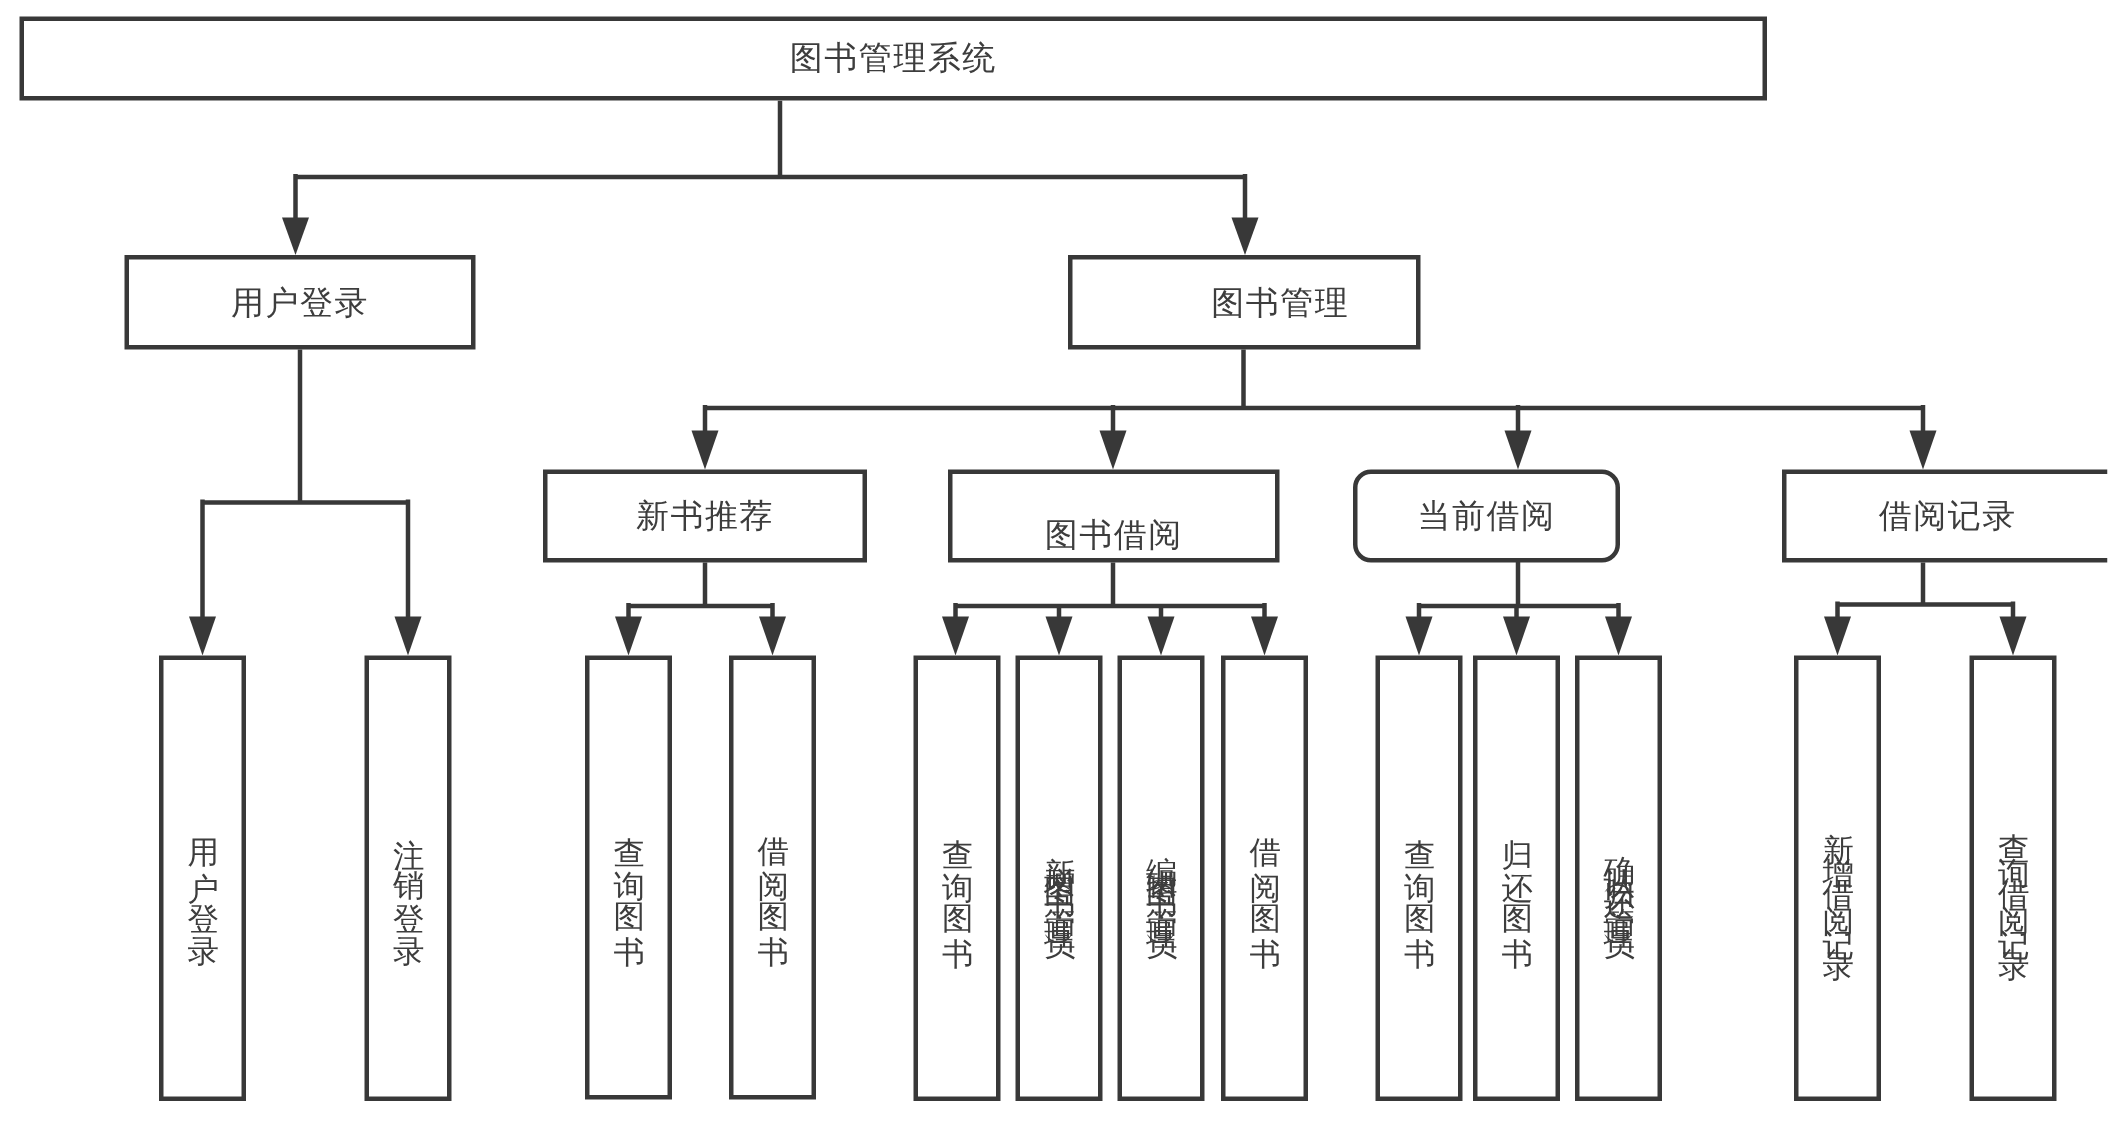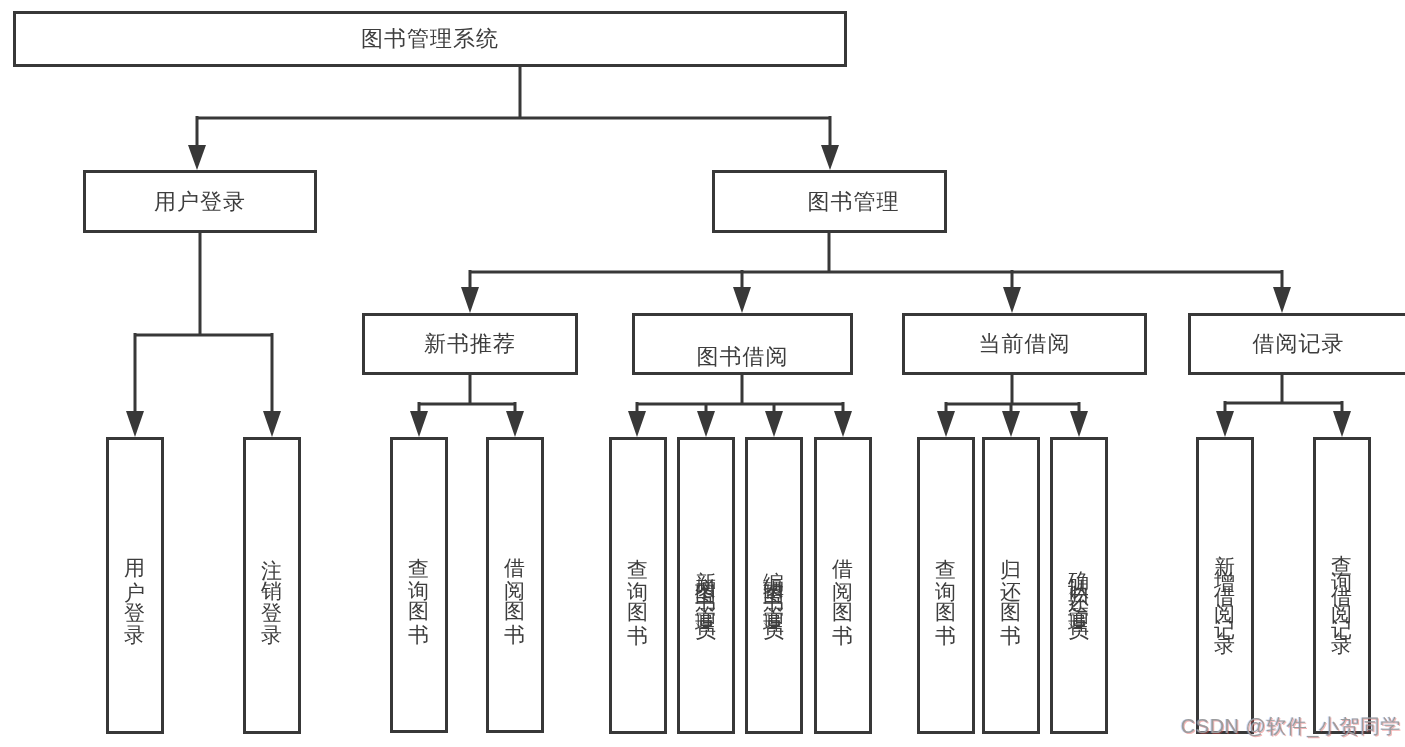--- a/index.html
+++ b/index.html
@@ -97,38 +97,38 @@
 
       <polygon points="937,411 955,411 946,437"></polygon>
       <polygon points="1002,411 1020,411 1011,437"></polygon>
       <polygon points="1070,411 1088,411 1079,437"></polygon>
 
       <polygon points="1216,411 1234,411 1225,437"></polygon>
       <polygon points="1333,411 1351,411 1342,437"></polygon>
     </g>
   </svg>
 
-  <div class="node" style="left:13px; top:11px; width:834px; height:56px;text-align:center;">
+  <div class="node" style="left:13px; top:11px; width:1165px; height:56px;text-align:center;">
     <span class="hlabel">图书管理系统</span>
   </div>
 
   <div class="node" style="left:83px; top:170px; width:234px; height:63px;">
     <span class="hlabel">用户登录</span>
   </div>
   <div class="node" style="left:712px; top:170px; width:235px; height:63px;padding-left:48px;">
     <span class="hlabel">图书管理</span>
   </div>
 
   <div class="node" style="left:362px; top:313px; width:216px; height:62px;">
     <span class="hlabel">新书推荐</span>
   </div>
   <div class="node" style="left:632px; top:313px; width:221px; height:62px;align-items:flex-end;">
     <span class="hlabel">图书借阅</span>
   </div>
-  <div class="node" style="left:902px; top:313px; width:245px; height:62px;">
+  <div class="node" style="left:902px; top:313px; width:178px; height:62px;border-radius:12px;">
     <span class="hlabel">当前借阅</span>
   </div>
   <div class="node" style="left:1188px; top:313px; width:221px; height:62px;">
     <span class="hlabel">借阅记录</span>
   </div>
 
   <div class="node leaf" style="left:106px; top:437px; width:58px; height:297px;">
     <span class="vtext" style="letter-spacing: 22px;">用户登录</span>
   </div>
   <div class="node leaf" style="left:243px; top:437px; width:58px; height:297px;">
@@ -165,15 +165,14 @@
     <span class="vtext" style="letter-spacing: 7px;">确认归还（管理员）</span>
   </div>
 
   <div class="node leaf" style="left:1196px; top:437px; width:58px; height:297px;">
     <span class="vtext" style="letter-spacing: 16px;">新增借阅记录</span>
   </div>
   <div class="node leaf" style="left:1313px; top:437px; width:58px; height:297px;">
     <span class="vtext" style="letter-spacing: 16px;">查询借阅记录</span>
   </div>
 
-  <div class="watermark">CSDN @软件_小贺同学</div>
 
 </div>
 
 </body></html>

